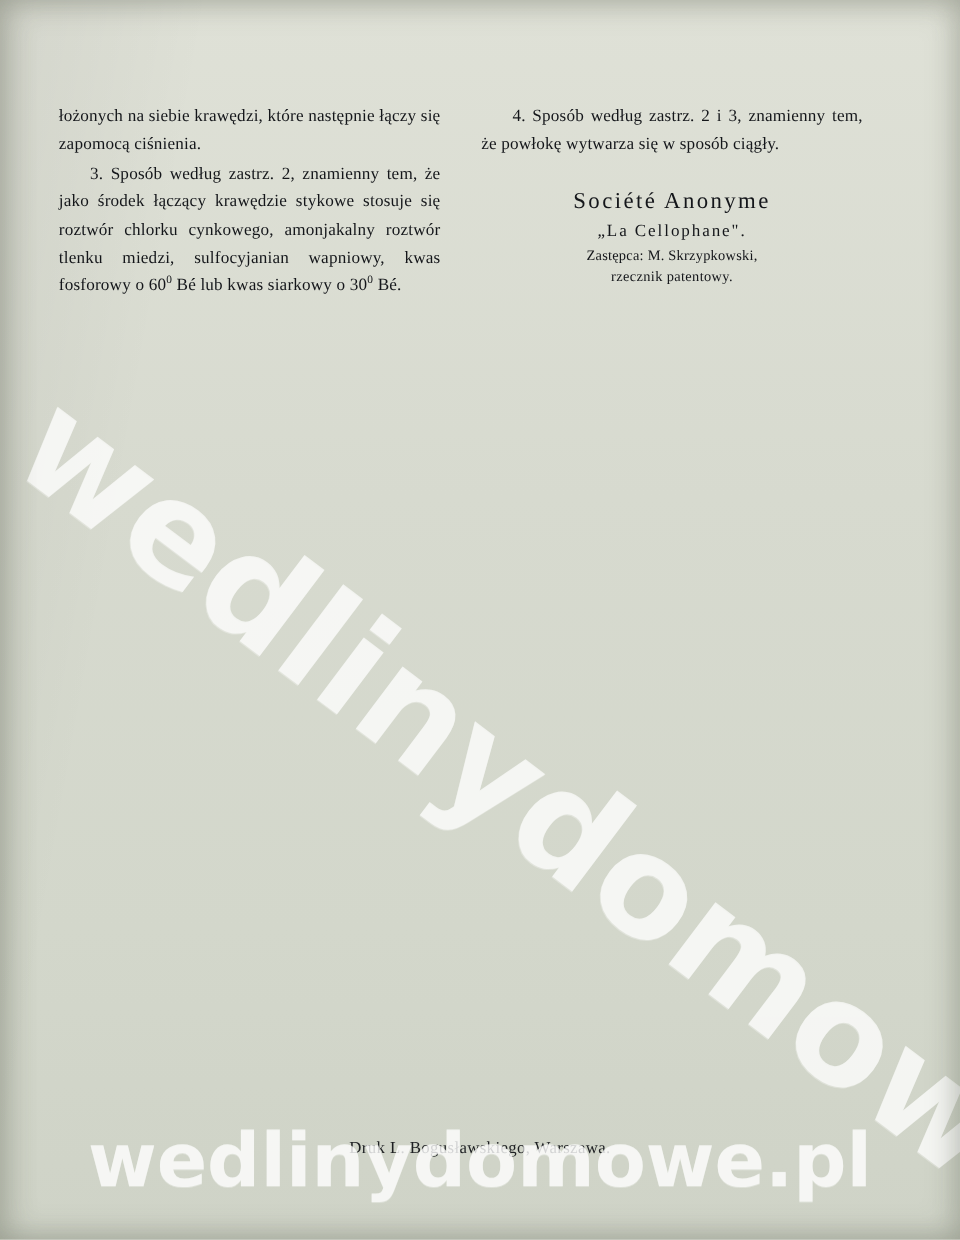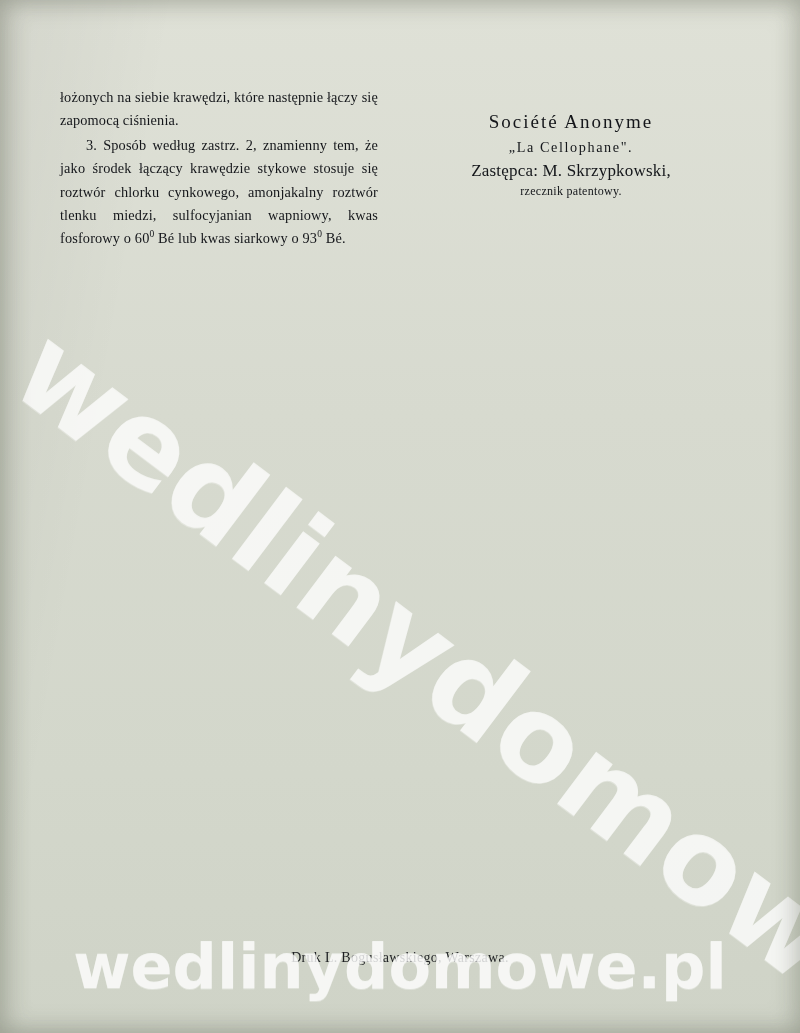--- a/index.html
+++ b/index.html
@@ -33,21 +33,21 @@
     box-shadow:
       inset 0 0 28px rgba(90,95,80,0.28),
       inset 10px 0 22px rgba(80,85,70,0.16),
       inset -8px 0 18px rgba(80,85,70,0.10);
   }
 
   
   .columns {
     position: absolute;
     top: 86px;
-    left: 60px;
+    left: 49px;
     width: 690px;
     display: flex;
     gap: 34px;
   }
   .col {
     width: 318px;
     color: #14161a;
     font-size: 14.3px;
     line-height: 1.62;
     text-align: justify;
@@ -74,21 +74,21 @@
   .sig .company {
     letter-spacing: 2.0px;
     font-size: 19px;
     white-space: nowrap;
   }
   .sig .brand {
     letter-spacing: 1.6px;
     font-size: 14.2px;
   }
   .sig .rep {
-    font-size: 17px;
+    font-size: 12px;
     letter-spacing: 0.2px;
   }
   .sig .role {
     font-size: 12px;
     letter-spacing: 0.3px;
     margin-top: -1px;
   }
 
   
   .imprint {
@@ -131,24 +131,25 @@
 </style>
 </head>
 <body>
 
 <div id="scan">
 
   <div class="columns">
 
     <div class="col">
       <p>łożonych na siebie krawędzi, które następnie łączy się zapomocą ciśnienia.</p>
-      <p class="indent"><span>3.  Sposób według zastrz. 2, znamienny tem, że jako środek łączący krawędzie stykowe stosuje się roztwór chlorku cynkowego, amonjakalny roztwór tlenku miedzi, sulfocyjanian wapniowy, kwas fosforowy o 60</span><span class="sup">0</span><span> Bé lub kwas siarkowy o 93</span><span class="sup">0</span><span> Bé.</span></p>
+      <p class="indent"><span>3.  Sposób według zastrz. 2, znamienny tem, że jako środek łączący krawędzie stykowe stosuje się roztwór chlorku cynkowego, amonjakalny roztwór tlenku miedzi, sulfocyjanian wapniowy, kwas fosforowy o 60</span><span class="sup">0</span><span> Bé lub kwas siarkowy o 30</span><span class="sup">0</span><span> Bé.</span></p>
     </div>
 
     <div class="col">
+      <p class="indent">4.  Sposób według zastrz. 2 i 3, znamienny tem, że powłokę wytwarza się w sposób ciągły.</p>
 
       <div class="sig">
         <div class="company">Société Anonyme</div>
         <div class="brand">„La Cellophane".</div>
         <div class="rep">Zastępca: M. Skrzypkowski,</div>
         <div class="role">rzecznik patentowy.</div>
       </div>
     </div>
 
   </div>

